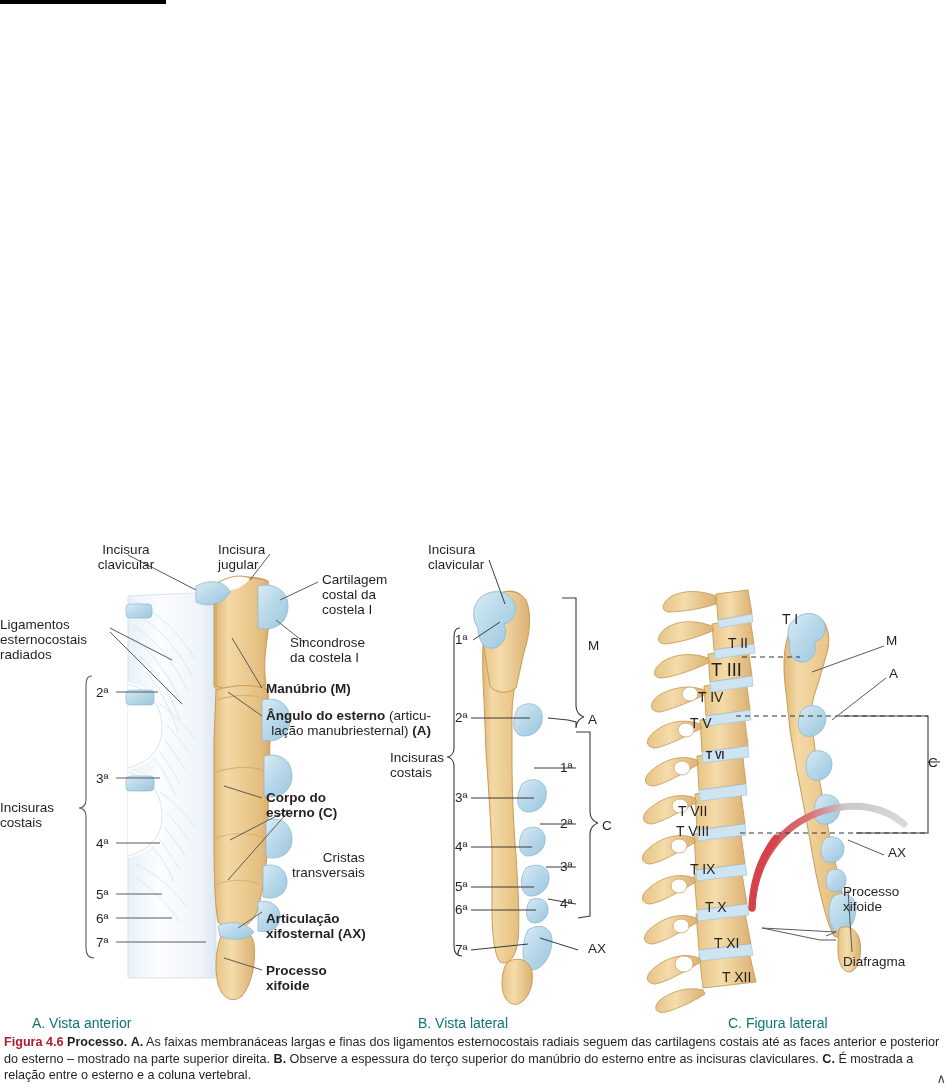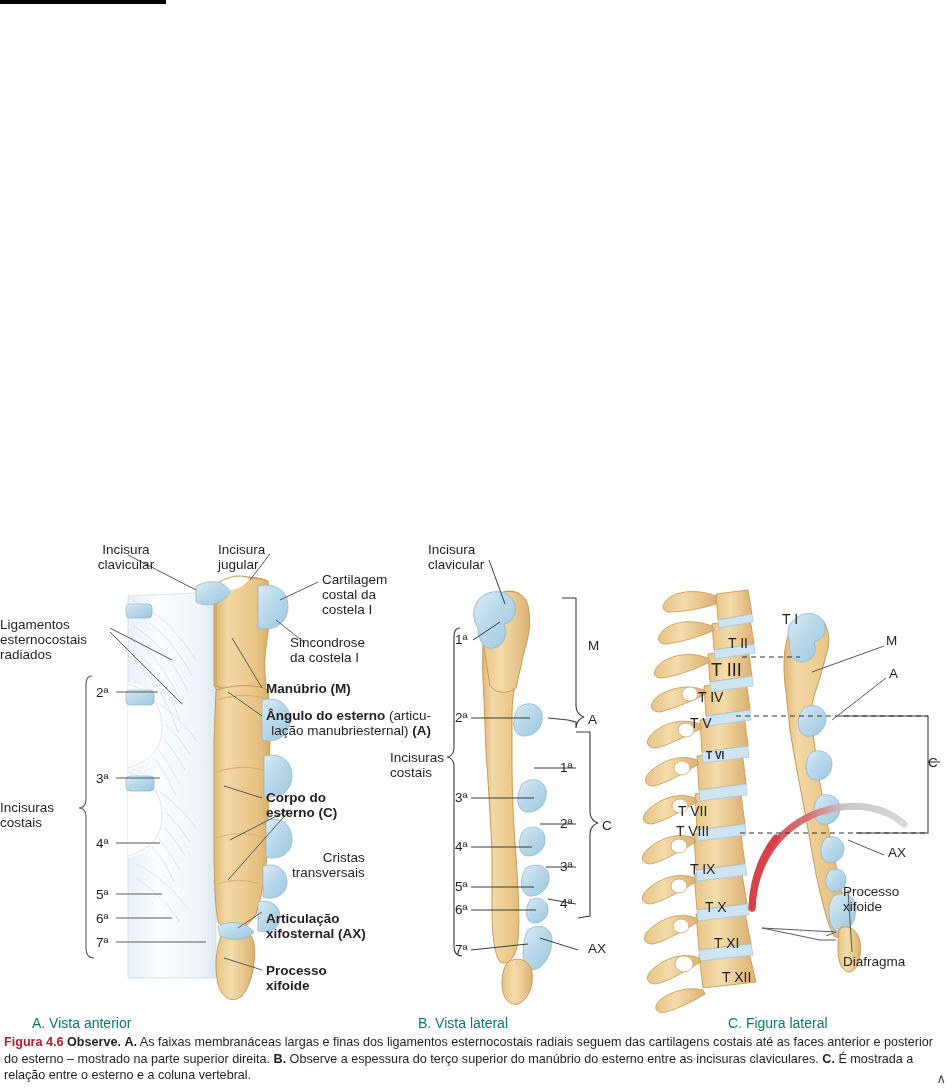--- a/index.html
+++ b/index.html
@@ -419,16 +419,16 @@
 <div class="lbl" style="left:843px;top:884px;">Processo
 xifoide</div>
 <div class="lbl" style="left:843px;top:922px;margin-top:32px;">Diafragma</div>
 
 <div class="panelcap" style="left:32px;top:1015px;">A. Vista anterior</div>
 <div class="panelcap" style="left:418px;top:1015px;">B. Vista lateral</div>
 <div class="panelcap" style="left:728px;top:1015px;">C. Figura lateral</div>
 
 <div class="caption">
   <span class="fignum">Figura 4.6</span>
-  <b>Observe.</b>
+  <b>Processo.</b>
   <span id="caption-body"><b>A.</b><span> As faixas membranáceas largas e finas dos ligamentos esternocostais radiais seguem das cartilagens costais até as faces anterior e posterior do esterno – mostrado na parte superior direita. </span><b>B.</b><span> Observe a espessura do terço superior do manúbrio do esterno entre as incisuras claviculares. </span><b>C.</b><span> É mostrada a relação entre o esterno e a coluna vertebral.</span></span>
 </div>
 <div class="chev">∧</div>
 
 </body></html>

